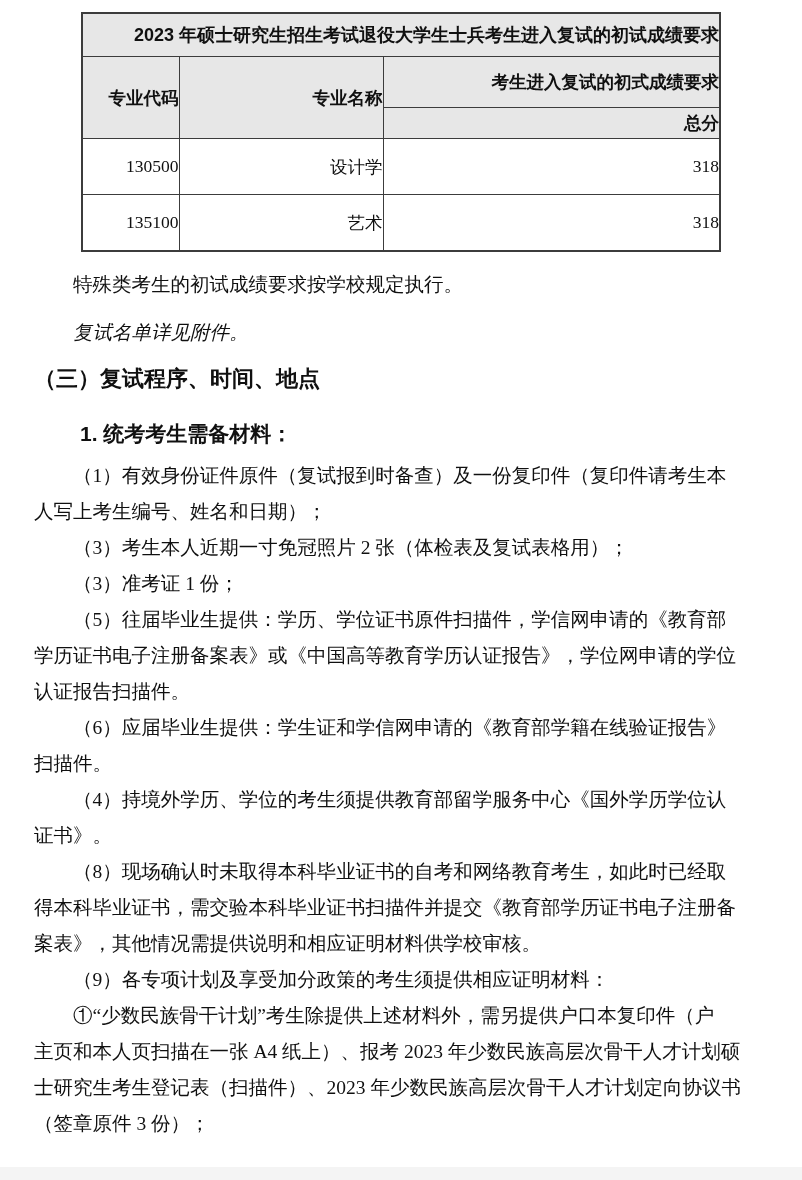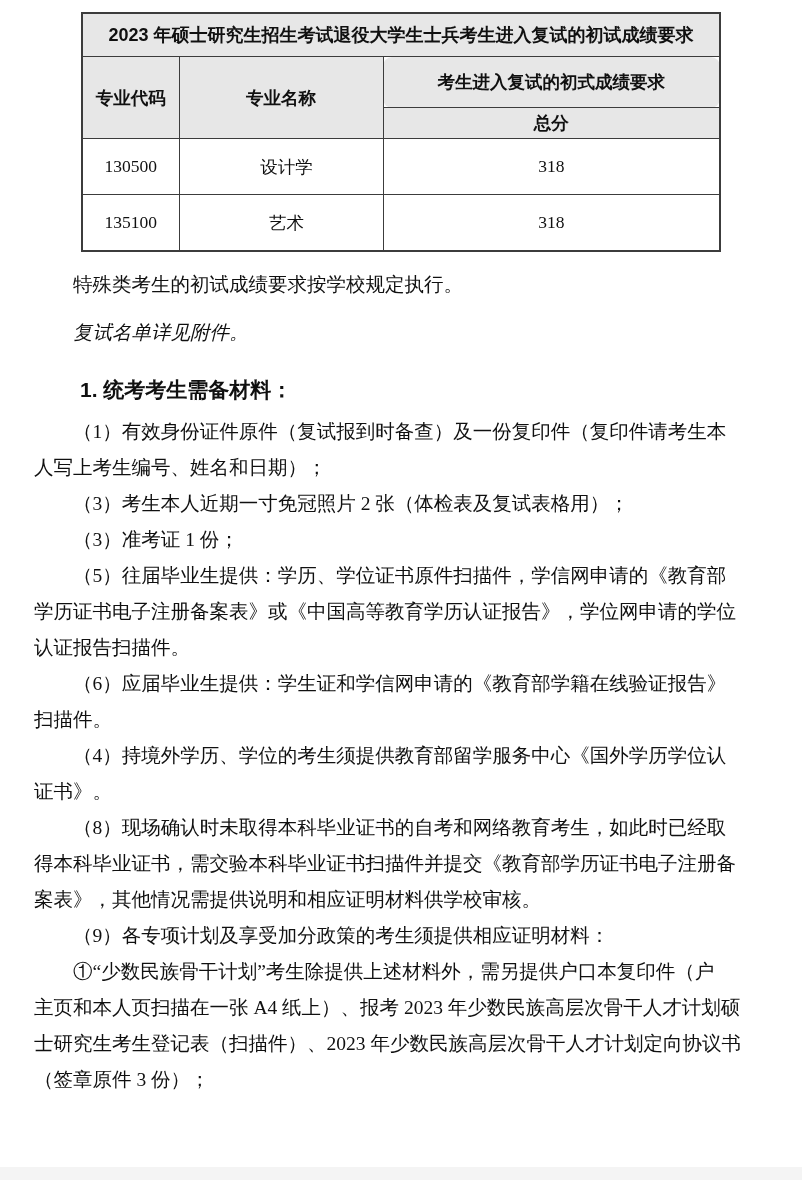--- a/index.html
+++ b/index.html
@@ -16,38 +16,38 @@
   
   table.score-table {
     border-collapse: collapse;
     table-layout: fixed;
     margin: 12px 0 0 81px;
     width: 638px;
     border: 2px solid #3c3c3c;
   }
   table.score-table td {
     border: 1px solid #3c3c3c;
-    text-align: center;
+    text-align: right;
     vertical-align: middle;
     padding: 0;
   }
   .title-cell {
     height: 42px;
     background: #e7e7e7;
     font-weight: bold;
     font-size: 18px;
     font-family: "Liberation Sans", "DejaVu Sans", sans-serif;
   }
   .hdr {
     background: #e7e7e7;
     font-weight: bold;
     font-size: 17.5px;
     font-family: "Liberation Sans", "DejaVu Sans", sans-serif;
   }
-  .hdr-group { height: 50px; border-radius: 9px; }
+  .hdr-group { height: 50px; }
   .hdr-sub   { height: 30px; }
   .data-row td { height: 55px; font-size: 17.5px; background: #ffffff; }
   .data-row-first td { border-top-width: 2px; }
   .cell-name { text-align: center; padding-left: 11px !important; }
 
   
   .para {
     margin: 0 40px 0 34px;
     font-size: 19.5px;
     line-height: 37px;
@@ -121,20 +121,21 @@
         <td class="cell-name">艺术</td>
         <td>318</td>
       </tr>
     </tbody>
   </table>
 
   <p class="para para-special">特殊类考生的初试成绩要求按学校规定执行。</p>
 
   <p class="para para-attach">复试名单详见附件。</p>
 
+  <h2 class="sec-heading">（三）复试程序、时间、地点</h2>
 
   <h3 class="sub-heading">1. 统考考生需备材料：</h3>
 
   <div class="items">
     <p class="item">（1）有效身份证件原件（复试报到时备查）及一份复印件（复印件请考生本
 人写上考生编号、姓名和日期）；</p>
     <p class="item">（3）考生本人近期一寸免冠照片 2 张（体检表及复试表格用）；</p>
     <p class="item">（3）准考证 1 份；</p>
     <p class="item">（5）往届毕业生提供：学历、学位证书原件扫描件，学信网申请的《教育部
 学历证书电子注册备案表》或《中国高等教育学历认证报告》，学位网申请的学位

